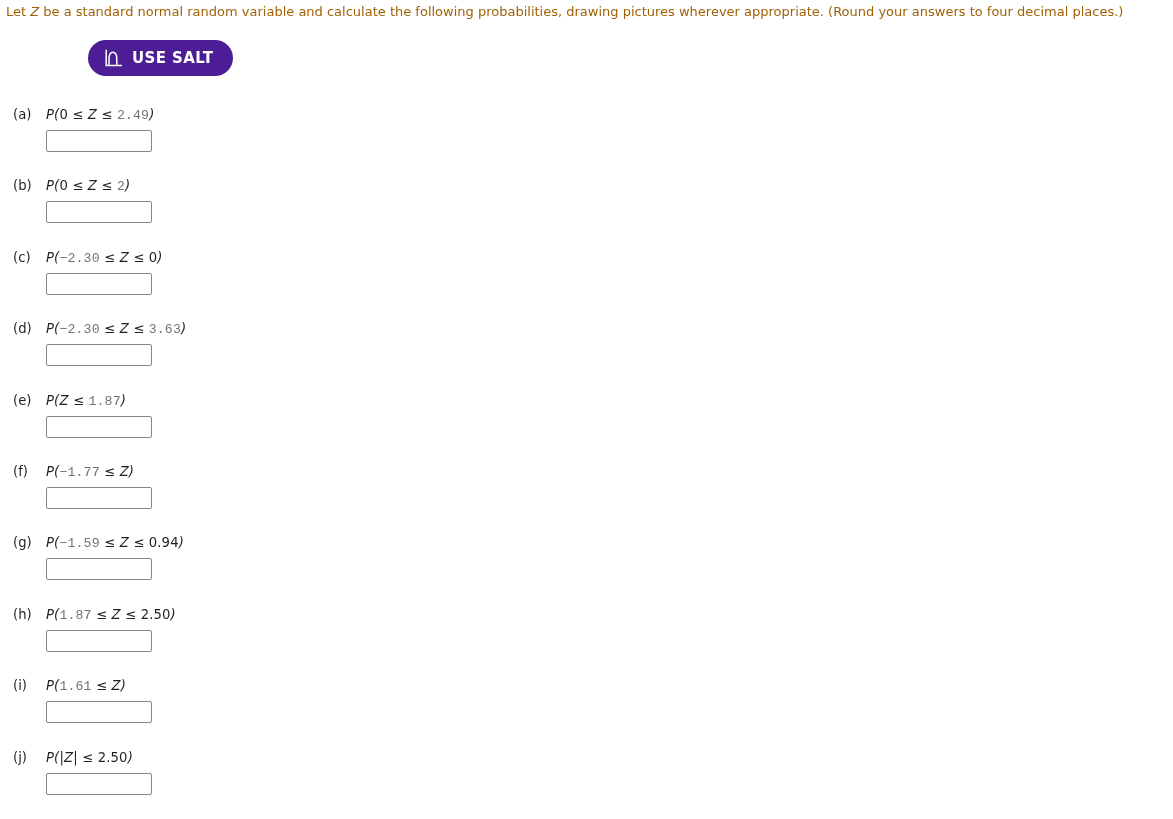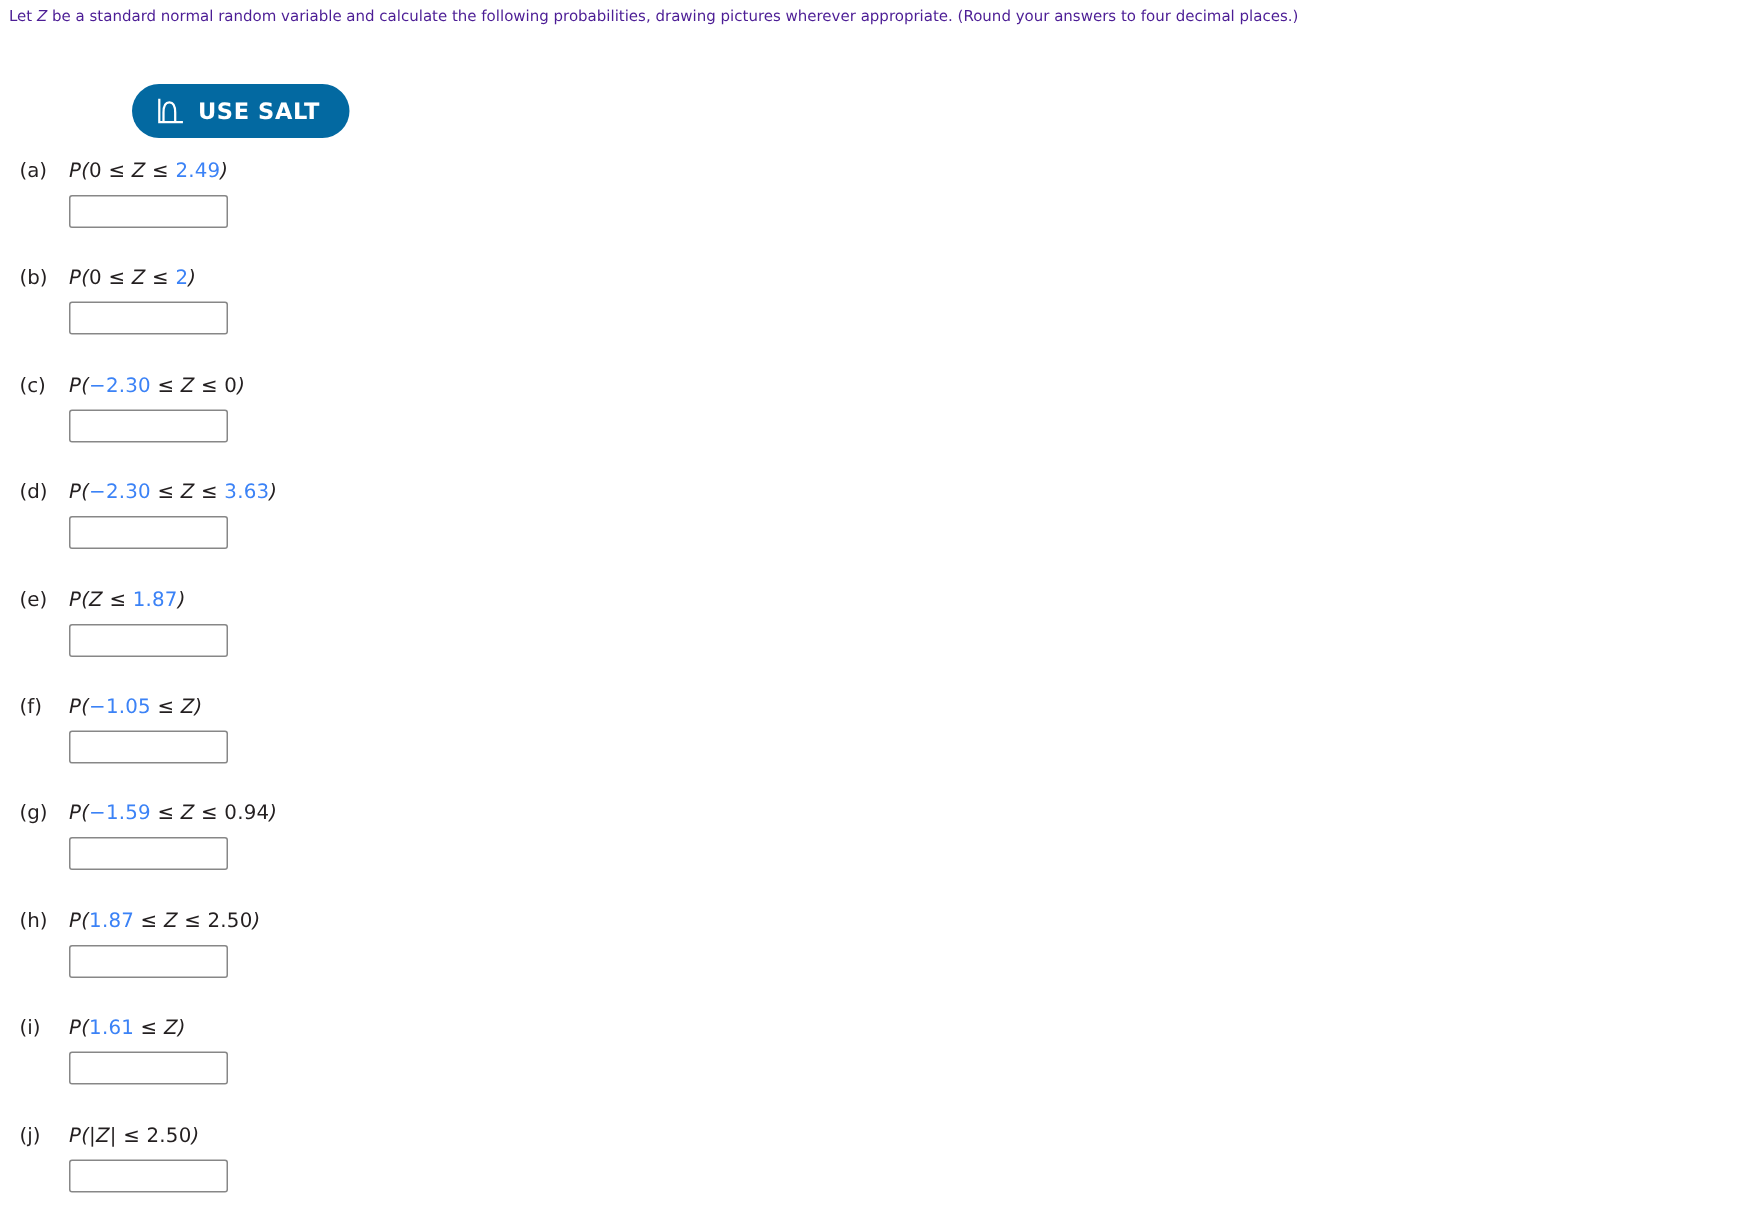--- a/index.html
+++ b/index.html
@@ -17,37 +17,37 @@
     -webkit-font-smoothing: antialiased;
   }
 
   .page { position: relative; width: 1173px; height: 819px; }
 
   
   .prompt {
     position: absolute;
     left: 6px;
     top: 3px;
-    font-size: 10px;
+    font-size: 13px;
     line-height: 18px;
-    color: #4c1d95;
+    color: #a16207;
     white-space: nowrap;
   }
   .prompt .v { font-style: italic; }
 
   
   .salt-btn {
     position: absolute;
     left: 88px;
-    top: 56px;
+    top: 40px;
     height: 36px;
     padding: 0 20px 0 16px;
     border: none;
     border-radius: 18px;
-    background: #0369a1;
+    background: #4c1d95;
     color: #ffffff;
     font-family: "DejaVu Sans", sans-serif;
     font-size: 15px;
     font-weight: bold;
     letter-spacing: 0.4px;
     display: flex;
     align-items: center;
     gap: 9px;
     cursor: pointer;
   }
@@ -73,21 +73,21 @@
     left: 46px;
     top: 2px;
     font-size: 13.2px;
     line-height: 17px;
     font-style: italic;
     color: #231f20;
     white-space: nowrap;
     letter-spacing: 0.15px;
   }
   .qexpr .num { font-style: normal; }
-  .qexpr .red { color: #3b82f6; }
+  .qexpr .red { color: #737373; font-family: Liberation Mono, monospace; }
   .qexpr .op { font-style: normal; }
 
   .qinput {
     position: absolute;
     left: 46px;
     top: 26px;
     width: 106px;
     height: 22px;
     border: 1px solid #878787;
     border-radius: 2px;
@@ -137,21 +137,21 @@
         <div class="qexpr"><span>P(</span><span class="num red">−2.30</span><span class="op"> ≤ </span><span>Z</span><span class="op"> ≤ </span><span class="num red">3.63</span><span>)</span></div>
         <input type="text" class="qinput" placeholder="" style="">
       </div>
       <div class="qrow">
         <div class="qlabel">(e)</div>
         <div class="qexpr"><span>P(</span><span>Z</span><span class="op"> ≤ </span><span class="num red">1.87</span><span>)</span></div>
         <input type="text" class="qinput" placeholder="" style="">
       </div>
       <div class="qrow">
         <div class="qlabel">(f)</div>
-        <div class="qexpr"><span>P(</span><span class="num red">−1.05</span><span class="op"> ≤ </span><span>Z</span><span>)</span></div>
+        <div class="qexpr"><span>P(</span><span class="num red">−1.77</span><span class="op"> ≤ </span><span>Z</span><span>)</span></div>
         <input type="text" class="qinput" placeholder="" style="">
       </div>
       <div class="qrow">
         <div class="qlabel">(g)</div>
         <div class="qexpr"><span>P(</span><span class="num red">−1.59</span><span class="op"> ≤ </span><span>Z</span><span class="op"> ≤ </span><span class="num">0.94</span><span>)</span></div>
         <input type="text" class="qinput" placeholder="" style="">
       </div>
       <div class="qrow">
         <div class="qlabel">(h)</div>
         <div class="qexpr"><span>P(</span><span class="num red">1.87</span><span class="op"> ≤ </span><span>Z</span><span class="op"> ≤ </span><span class="num">2.50</span><span>)</span></div>

